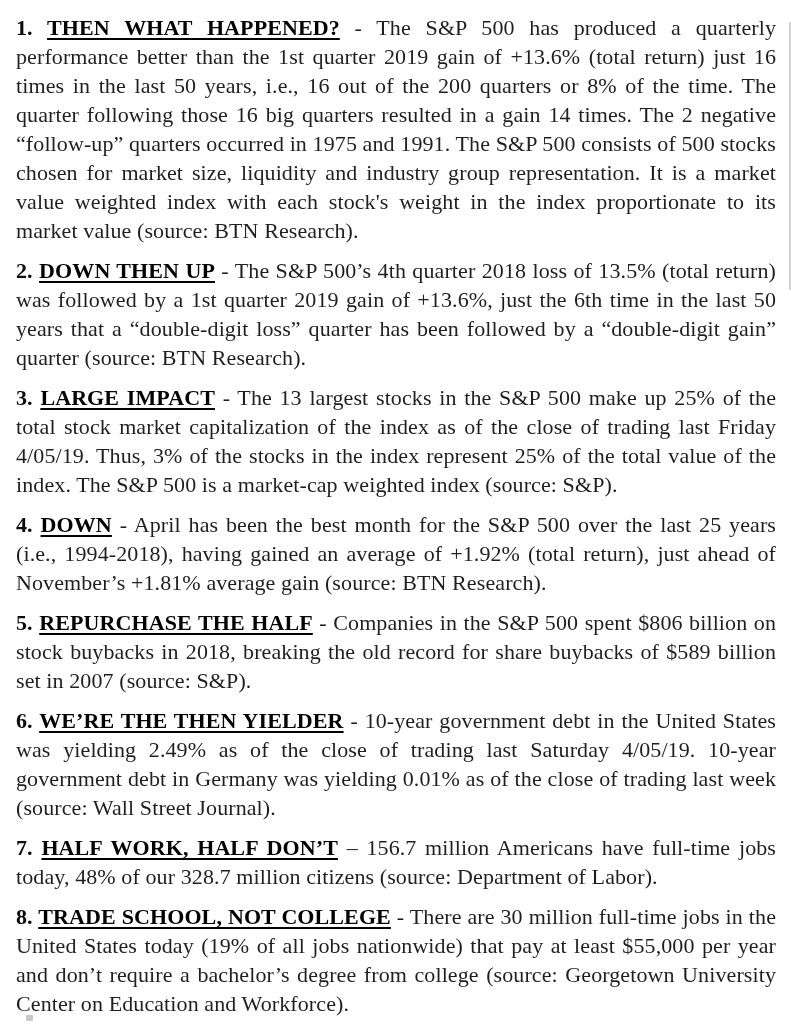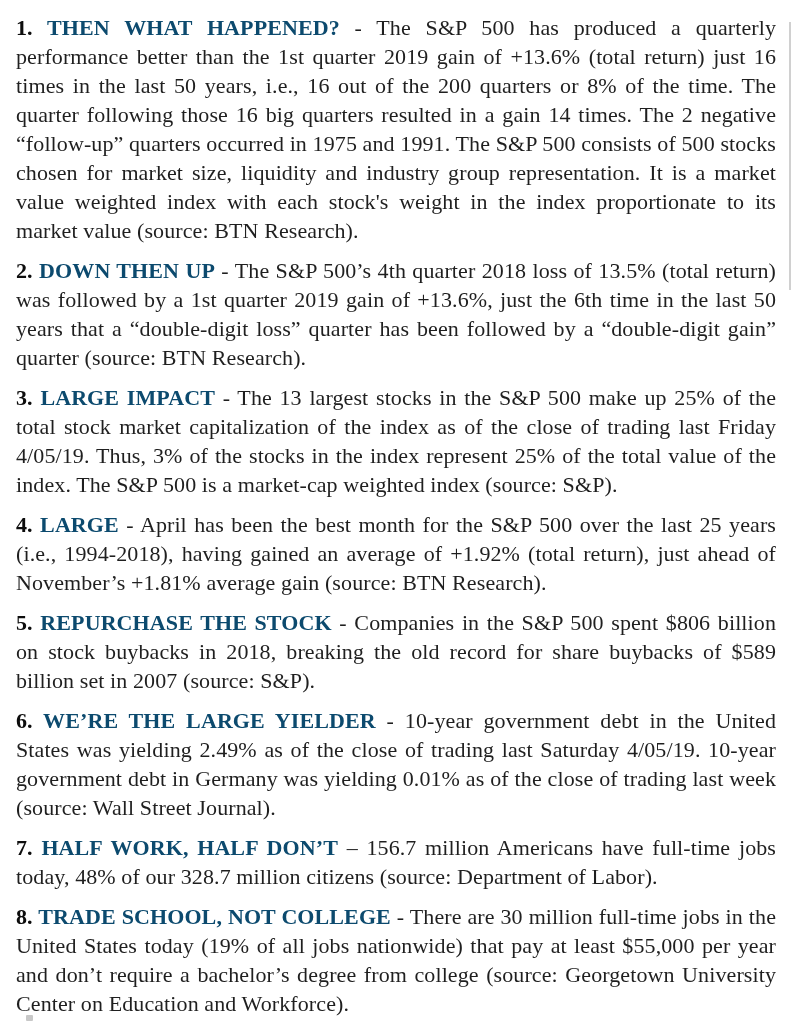--- a/index.html
+++ b/index.html
@@ -21,21 +21,22 @@
     line-height: 29px;
     letter-spacing: 0.1px;
   }
   .num {
     font-weight: 700;
     color: #0d0d0d;
     white-space: pre;
   }
   .head {
     font-weight: 700;
-    color: #0c4a6e;
+    color: #000000;
+    text-decoration: underline;
     text-decoration-thickness: 2px;
     text-underline-offset: 3px;
   }
   .sep { white-space: pre; }
   .scan-edge-line {
     position: absolute;
     right: 0;
     top: 22px;
     width: 2px;
     height: 268px;
@@ -54,24 +55,24 @@
 </style>
 </head>
 <body>
 
 <p class="item"><strong class="num">1. </strong><strong class="head">THEN WHAT HAPPENED?</strong><span class="sep"> - </span><span class="body-text">The S&amp;P 500 has produced a quarterly performance better than the 1st quarter 2019 gain of +13.6% (total return) just 16 times in the last 50 years, i.e., 16 out of the 200 quarters or 8% of the time. The quarter following those 16 big quarters resulted in a gain 14 times. The 2 negative “follow-up” quarters occurred in 1975 and 1991. The S&amp;P 500 consists of 500 stocks chosen for market size, liquidity and industry group representation. It is a market value weighted index with each stock's weight in the index proportionate to its market value (source: BTN Research).</span></p>
 
 <p class="item"><strong class="num">2. </strong><strong class="head">DOWN THEN UP</strong><span class="sep"> - </span><span class="body-text">The S&amp;P 500’s 4th quarter 2018 loss of 13.5% (total return) was followed by a 1st quarter 2019 gain of +13.6%, just the 6th time in the last 50 years that a “double-digit loss” quarter has been followed by a “double-digit gain” quarter (source: BTN Research).</span></p>
 
 <p class="item"><strong class="num">3. </strong><strong class="head">LARGE IMPACT</strong><span class="sep"> - </span><span class="body-text">The 13 largest stocks in the S&amp;P 500 make up 25% of the total stock market capitalization of the index as of the close of trading last Friday 4/05/19. Thus, 3% of the stocks in the index represent 25% of the total value of the index. The S&amp;P 500 is a market-cap weighted index (source: S&amp;P).</span></p>
 
-<p class="item"><strong class="num">4. </strong><strong class="head">LARGE</strong><span class="sep"> - </span><span class="body-text">April has been the best month for the S&amp;P 500 over the last 25 years (i.e., 1994-2018), having gained an average of +1.92% (total return), just ahead of November’s +1.81% average gain (source: BTN Research).</span></p>
+<p class="item"><strong class="num">4. </strong><strong class="head">DOWN</strong><span class="sep"> - </span><span class="body-text">April has been the best month for the S&amp;P 500 over the last 25 years (i.e., 1994-2018), having gained an average of +1.92% (total return), just ahead of November’s +1.81% average gain (source: BTN Research).</span></p>
 
-<p class="item"><strong class="num">5. </strong><strong class="head">REPURCHASE THE STOCK</strong><span class="sep"> - </span><span class="body-text">Companies in the S&amp;P 500 spent $806 billion on stock buybacks in 2018, breaking the old record for share buybacks of $589 billion set in 2007 (source: S&amp;P).</span></p>
+<p class="item"><strong class="num">5. </strong><strong class="head">REPURCHASE THE HALF</strong><span class="sep"> - </span><span class="body-text">Companies in the S&amp;P 500 spent $806 billion on stock buybacks in 2018, breaking the old record for share buybacks of $589 billion set in 2007 (source: S&amp;P).</span></p>
 
-<p class="item"><strong class="num">6. </strong><strong class="head">WE’RE THE LARGE YIELDER</strong><span class="sep"> - </span><span class="body-text">10-year government debt in the United States was yielding 2.49% as of the close of trading last Saturday 4/05/19. 10-year government debt in Germany was yielding 0.01% as of the close of trading last week (source: Wall Street Journal).</span></p>
+<p class="item"><strong class="num">6. </strong><strong class="head">WE’RE THE THEN YIELDER</strong><span class="sep"> - </span><span class="body-text">10-year government debt in the United States was yielding 2.49% as of the close of trading last Saturday 4/05/19. 10-year government debt in Germany was yielding 0.01% as of the close of trading last week (source: Wall Street Journal).</span></p>
 
 <p class="item"><strong class="num">7. </strong><strong class="head">HALF WORK, HALF DON’T</strong><span class="sep"> – </span><span class="body-text">156.7 million Americans have full-time jobs today, 48% of our 328.7 million citizens (source: Department of Labor).</span></p>
 
 <p class="item"><strong class="num">8. </strong><strong class="head">TRADE SCHOOL, NOT COLLEGE</strong><span class="sep"> - </span><span class="body-text">There are 30 million full-time jobs in the United States today (19% of all jobs nationwide) that pay at least $55,000 per year and don’t require a bachelor’s degree from college (source: Georgetown University Center on Education and Workforce).</span></p>
 
 <div class="scan-edge-line"></div>
 <div class="scan-smudge"></div>
 
 </body></html>

